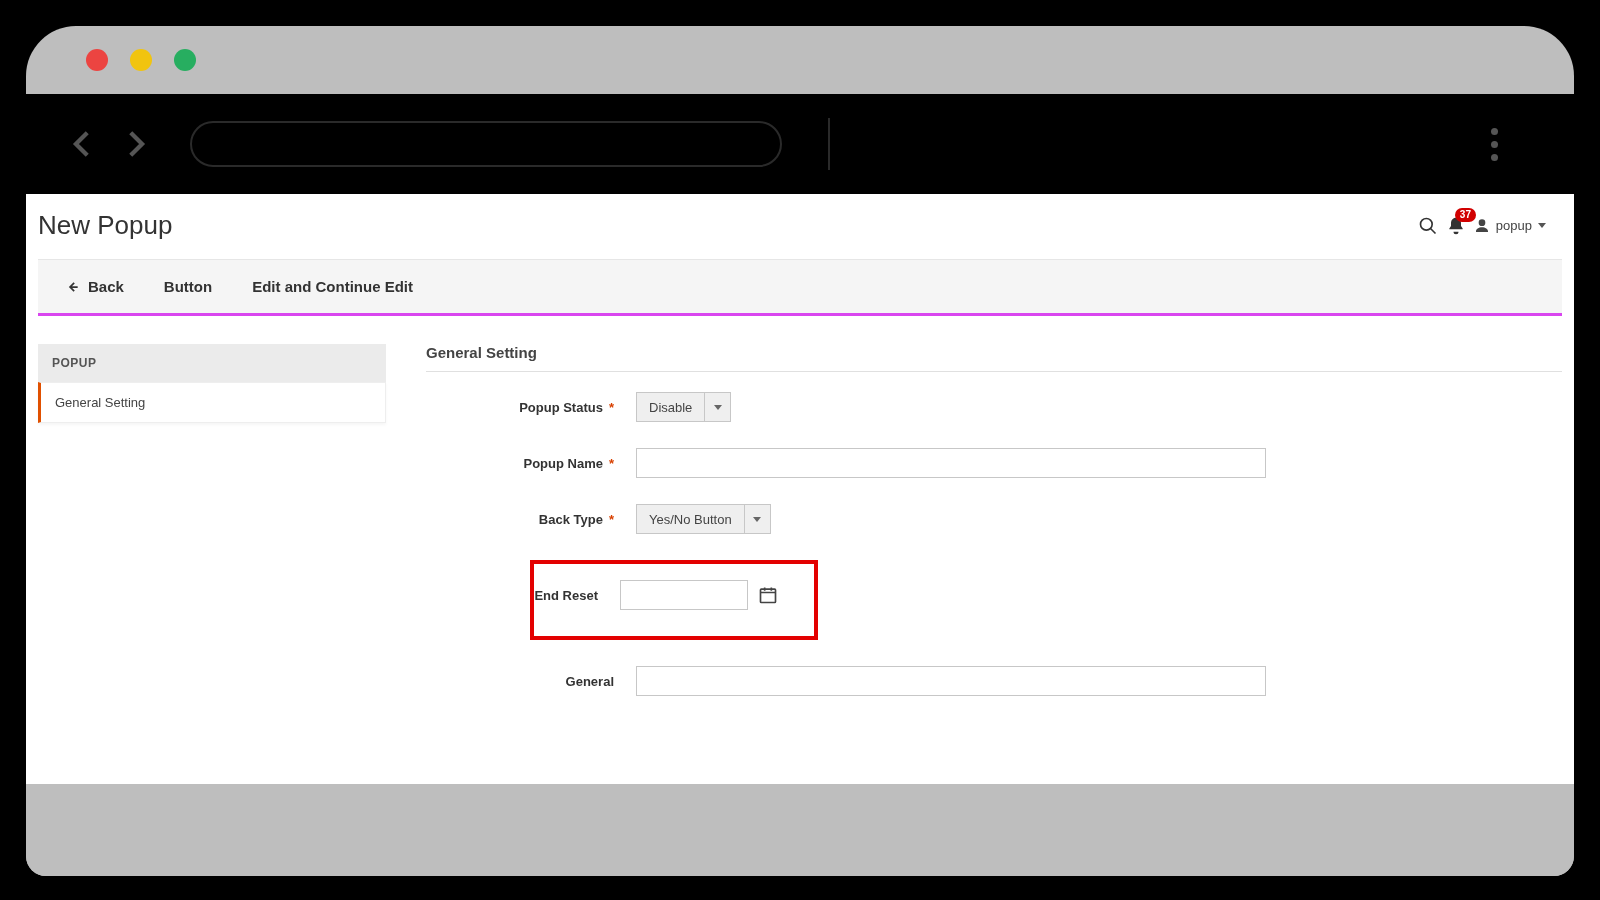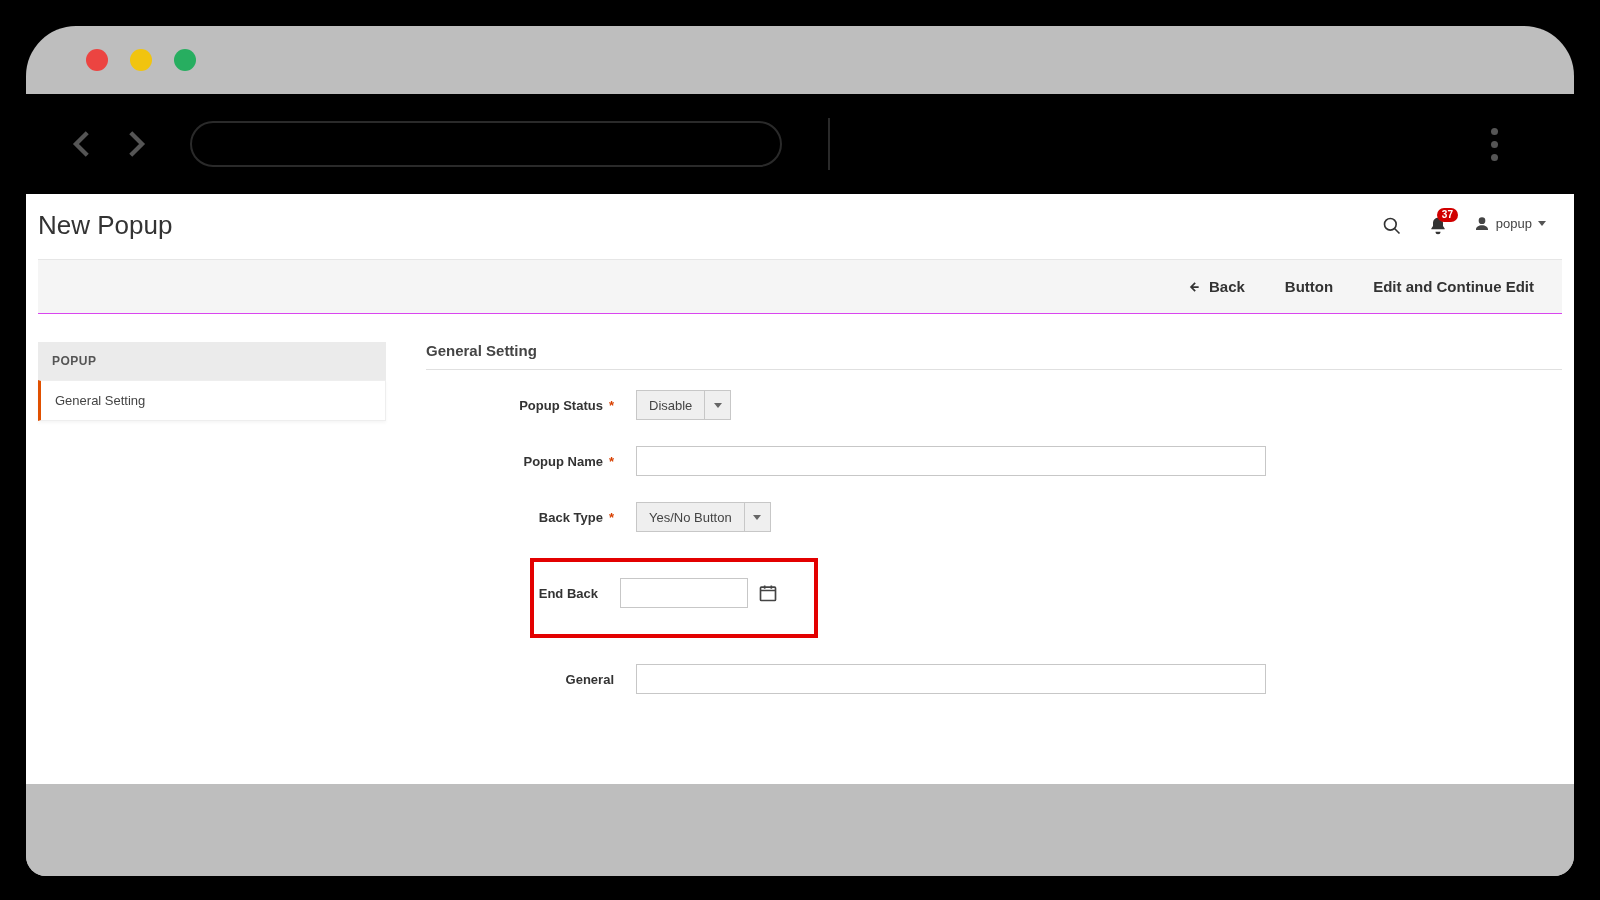--- a/index.html
+++ b/index.html
@@ -28,30 +28,30 @@
   .spacer-flex { flex:1; }
   .kebab { width: 40px; display: flex; flex-direction: column; align-items: center; gap: 6px; margin-right: 20px;}
   .kebab span { width: 7px; height: 7px; background: #555; border-radius: 50%; }
   
   .viewport {
     background: #fff; width: 100%; height: 590px; position: relative;
     font-size: 14px; color: #333;
   }
   .vp-header { display: flex; align-items: center; padding: 16px 28px 18px 12px; }
   .vp-title { font-size: 26px; font-weight: 400; color: #333; }
-  .vp-header-right { margin-left: auto; display: flex; align-items: flex-start; gap: 26px; }
+  .vp-header-right { margin-left: auto; display: flex; align-items: center; gap: 8px; }
   .search-ic, .bell-ic, .user-ic { width: 20px; height: 20px; color: #333; position: relative; }
   .badge { position: absolute; top: -8px; left: 9px; background: #d10000; color: #fff; font-size: 10px; font-weight: 700; padding: 1px 5px; border-radius: 9px; line-height: 12px;}
   .user-block { display: flex; align-items: center; gap: 6px; font-size: 13px; color: #444; }
   .user-block svg { width: 16px; height: 16px; }
   .caret { display:inline-block; width:0; height:0; border-left:4px solid transparent; border-right:4px solid transparent; border-top:5px solid #555;}
   
   .actionbar {
-    background: #f5f5f5; border-top: 1px solid #e6e6e6; border-bottom: 1px solid #d946ef;
-    display: flex; align-items: center; justify-content: flex-end;
+    background: #f5f5f5; border-top: 1px solid #e6e6e6; border-bottom: 3px solid #d946ef;
+    display: flex; align-items: center; 
     padding: 18px 28px; gap: 40px; font-size: 15px; font-weight: 600; color: #333;
     margin: 0 12px;
   }
   .actionbar .btn { cursor: pointer; display:flex; align-items:center; gap:8px;}
   .actionbar .btn svg { width:14px; height:14px; }
   
   .cols { display: flex; padding: 28px 12px 0 12px; gap: 40px; }
   .sidebar { width: 348px; flex-shrink: 0; }
   .side-head { background: #ebebeb; color: #555; font-size: 12px; font-weight: 700; padding: 12px 14px; letter-spacing: .5px;}
   .side-item { background: #fff; border: 1px solid #eee; border-left: 3px solid #e05000; padding: 12px 14px; font-size: 13px; color: #444; box-shadow: 0 2px 3px rgba(0,0,0,.04);}
@@ -191,21 +191,21 @@
                 </div>
             </div>
           </div>
         </div>
 
         <div style="display:flex;">
           <div style="width:108px;"></div>
           <div class="highlight-box">
             <div class="form-row">
               <div class="form-label">
-                <span>End Back</span>
+                <span>End Reset</span>
               </div>
               <div class="form-ctrl" style="display:flex;align-items:center;">
                 <input class="text-input short" value="" style="">
                 <div class="cal-ic">
                   <svg viewBox="0 0 24 24" fill="none" stroke="currentColor" stroke-width="2">
                       <rect x="3" y="5" width="18" height="16" rx="1"></rect>
                       <path d="M3 9h18M8 3v4M16 3v4"></path>
                     </svg>
                 </div>
               </div>

